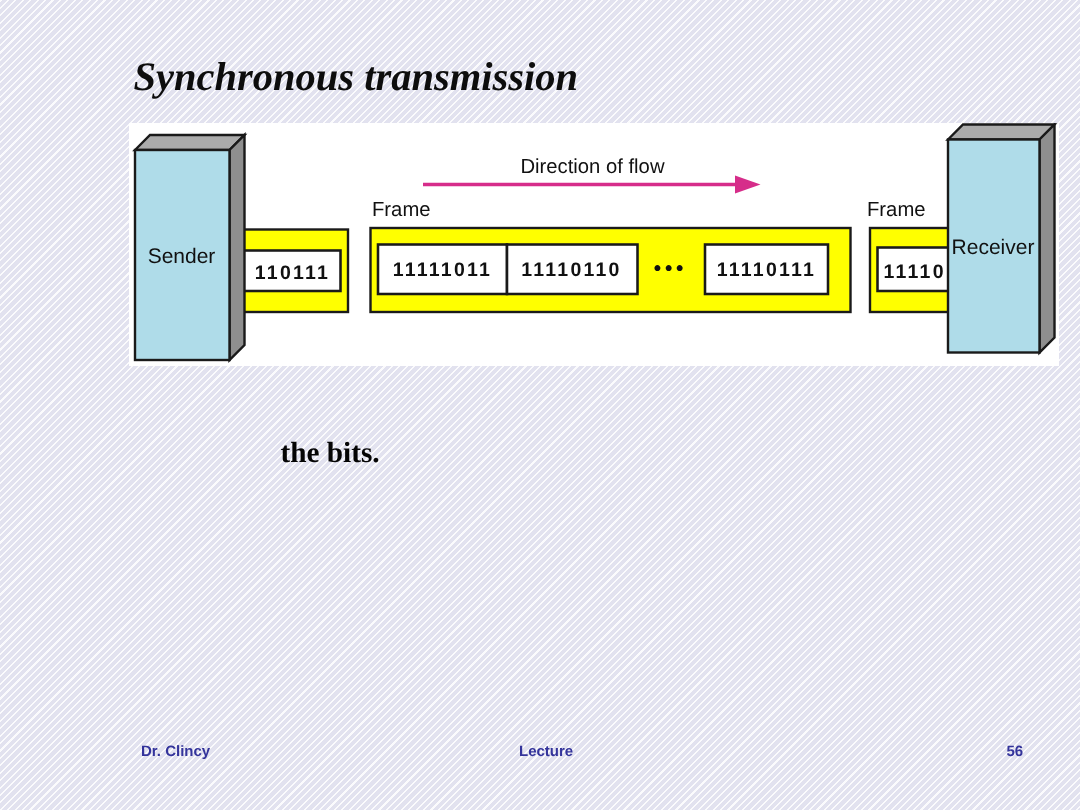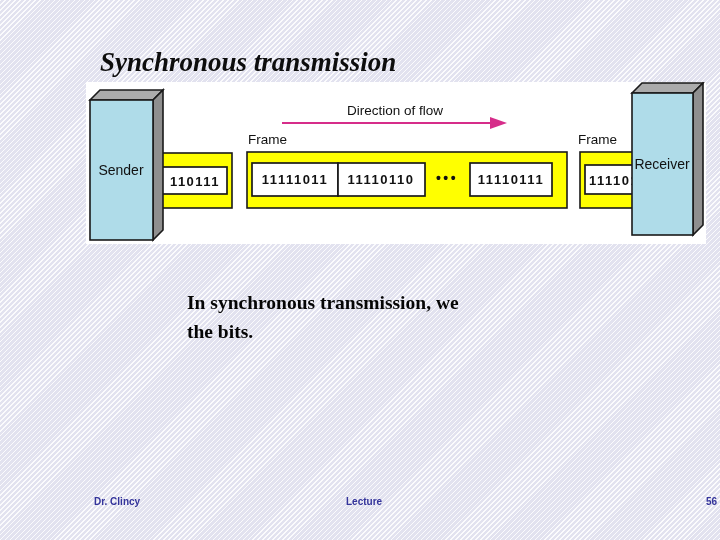--- a/index.html
+++ b/index.html
@@ -16,21 +16,21 @@
       135deg,
       rgba(255,255,255,0.85) 0px,
       rgba(255,255,255,0.85) 1px,
       rgba(255,255,255,0) 1px,
       rgba(255,255,255,0) 3.5px
     );
   }
   .slide-title {
     position: absolute;
     left: 89px; top: 36px;
-    margin: 11px;
+    margin: 0;
     font-family: "Liberation Serif", serif;
     font-size: 27px;
     font-weight: bold;
     font-style: italic;
     color: #0d0d0d;
     white-space: nowrap;
   }
   .diagram-panel {
     position: absolute;
     left: 86px; top: 82px;
@@ -84,21 +84,21 @@
     position: absolute;
     top: 496px;
     font-family: Liberation Sans, sans-serif;
     font-size: 10px;
     font-weight: bold;
     color: #34349b;
     white-space: nowrap;
   }
   .footer-author { left: 94px; }
   .footer-center { left: 346px; }
-  .footer-page   { left: 682px; padding-left: 24px; }
+  .footer-page   { left: 647px; padding-left: 24px; }
 </style>
 </head>
 <body>
 
 <div class="slide">
 
   <h1 class="slide-title">Synchronous transmission</h1>
 
   <div class="diagram-panel">
     <svg width="620" height="162" viewBox="0 0 620 162">
@@ -138,21 +138,20 @@
       <g>
         <polygon class="device-face" points="546,11 556,1 617,1 607,11" fill="#ABABAB"></polygon>
         <polygon class="device-face" points="607,11 617,1 617,143 607,153" fill="#8F8F8F"></polygon>
         <rect class="device-face" x="546" y="11" width="61" height="142" fill="#AFDCE9"></rect>
         <text class="device-label" x="576" y="87">Receiver</text>
       </g>
     </svg>
   </div>
 
   <div class="body-text">
-    <div>In synchronous transmission, we</div>
     <div>the bits.</div>
   </div>
 
   <span class="footer-item footer-author">Dr. Clincy</span>
   <span class="footer-item footer-center">Lecture</span>
   <span class="footer-item footer-page">56</span>
 
 </div>
 
 </body></html>

